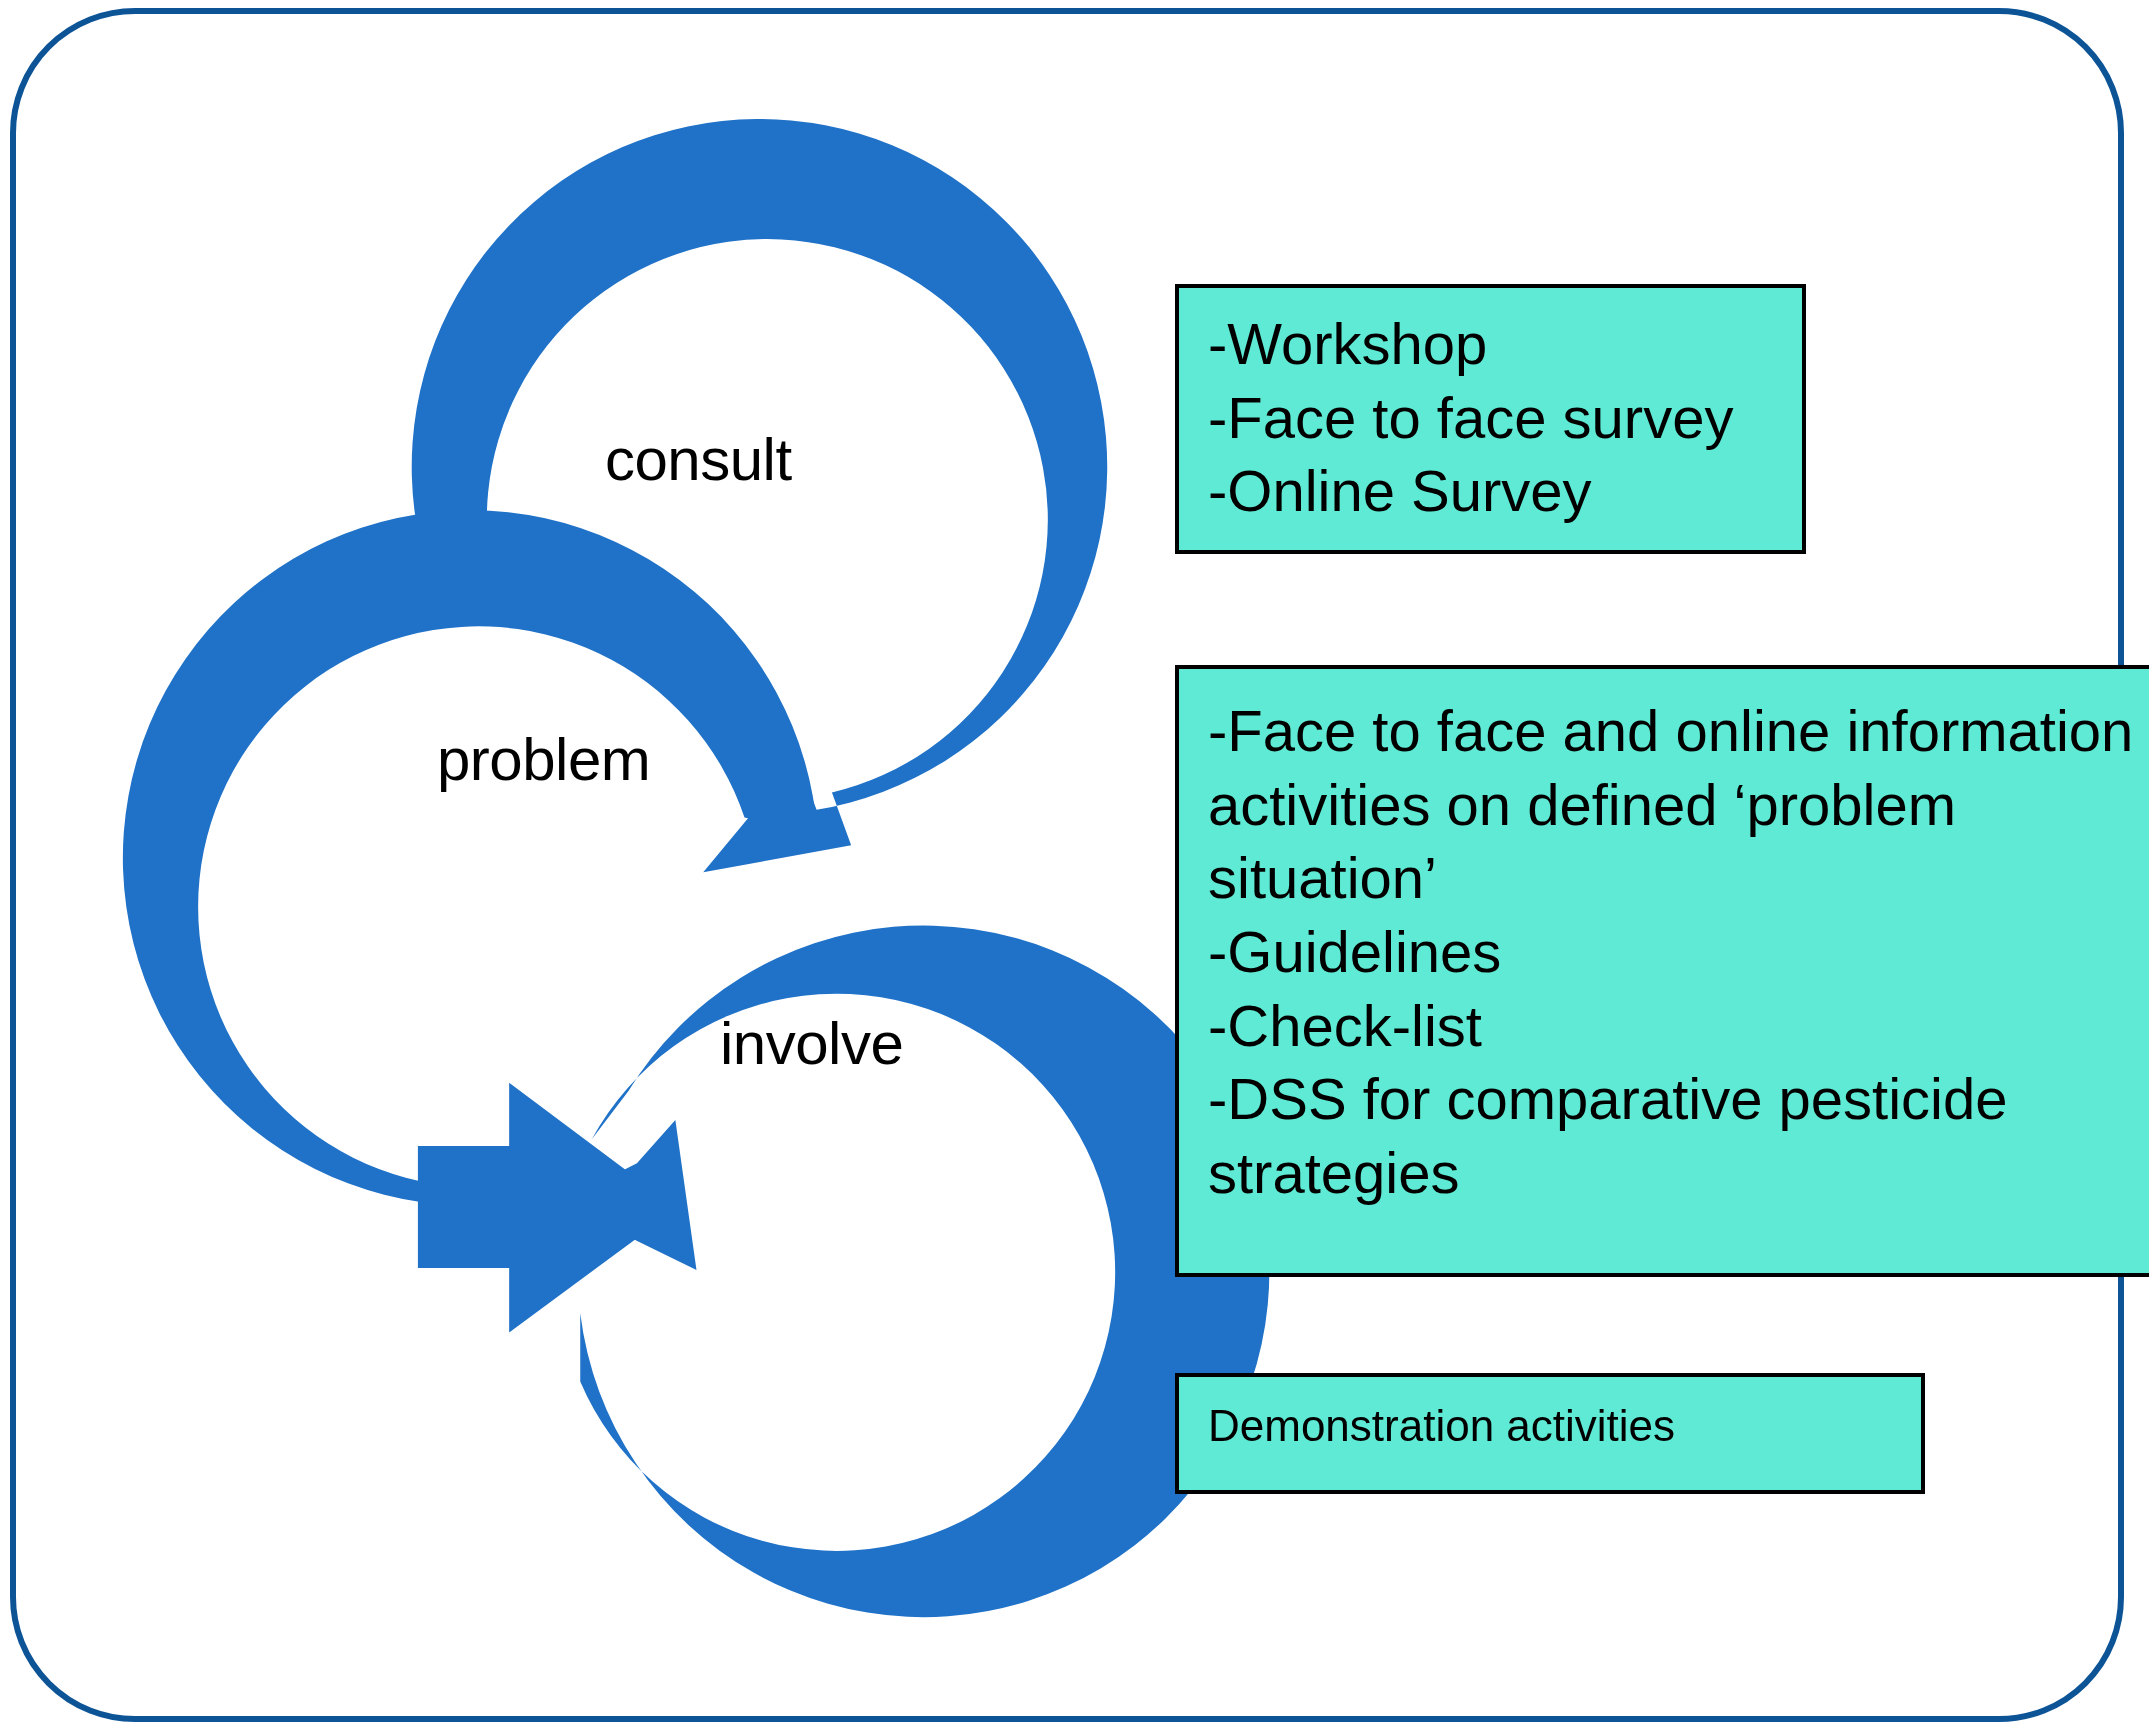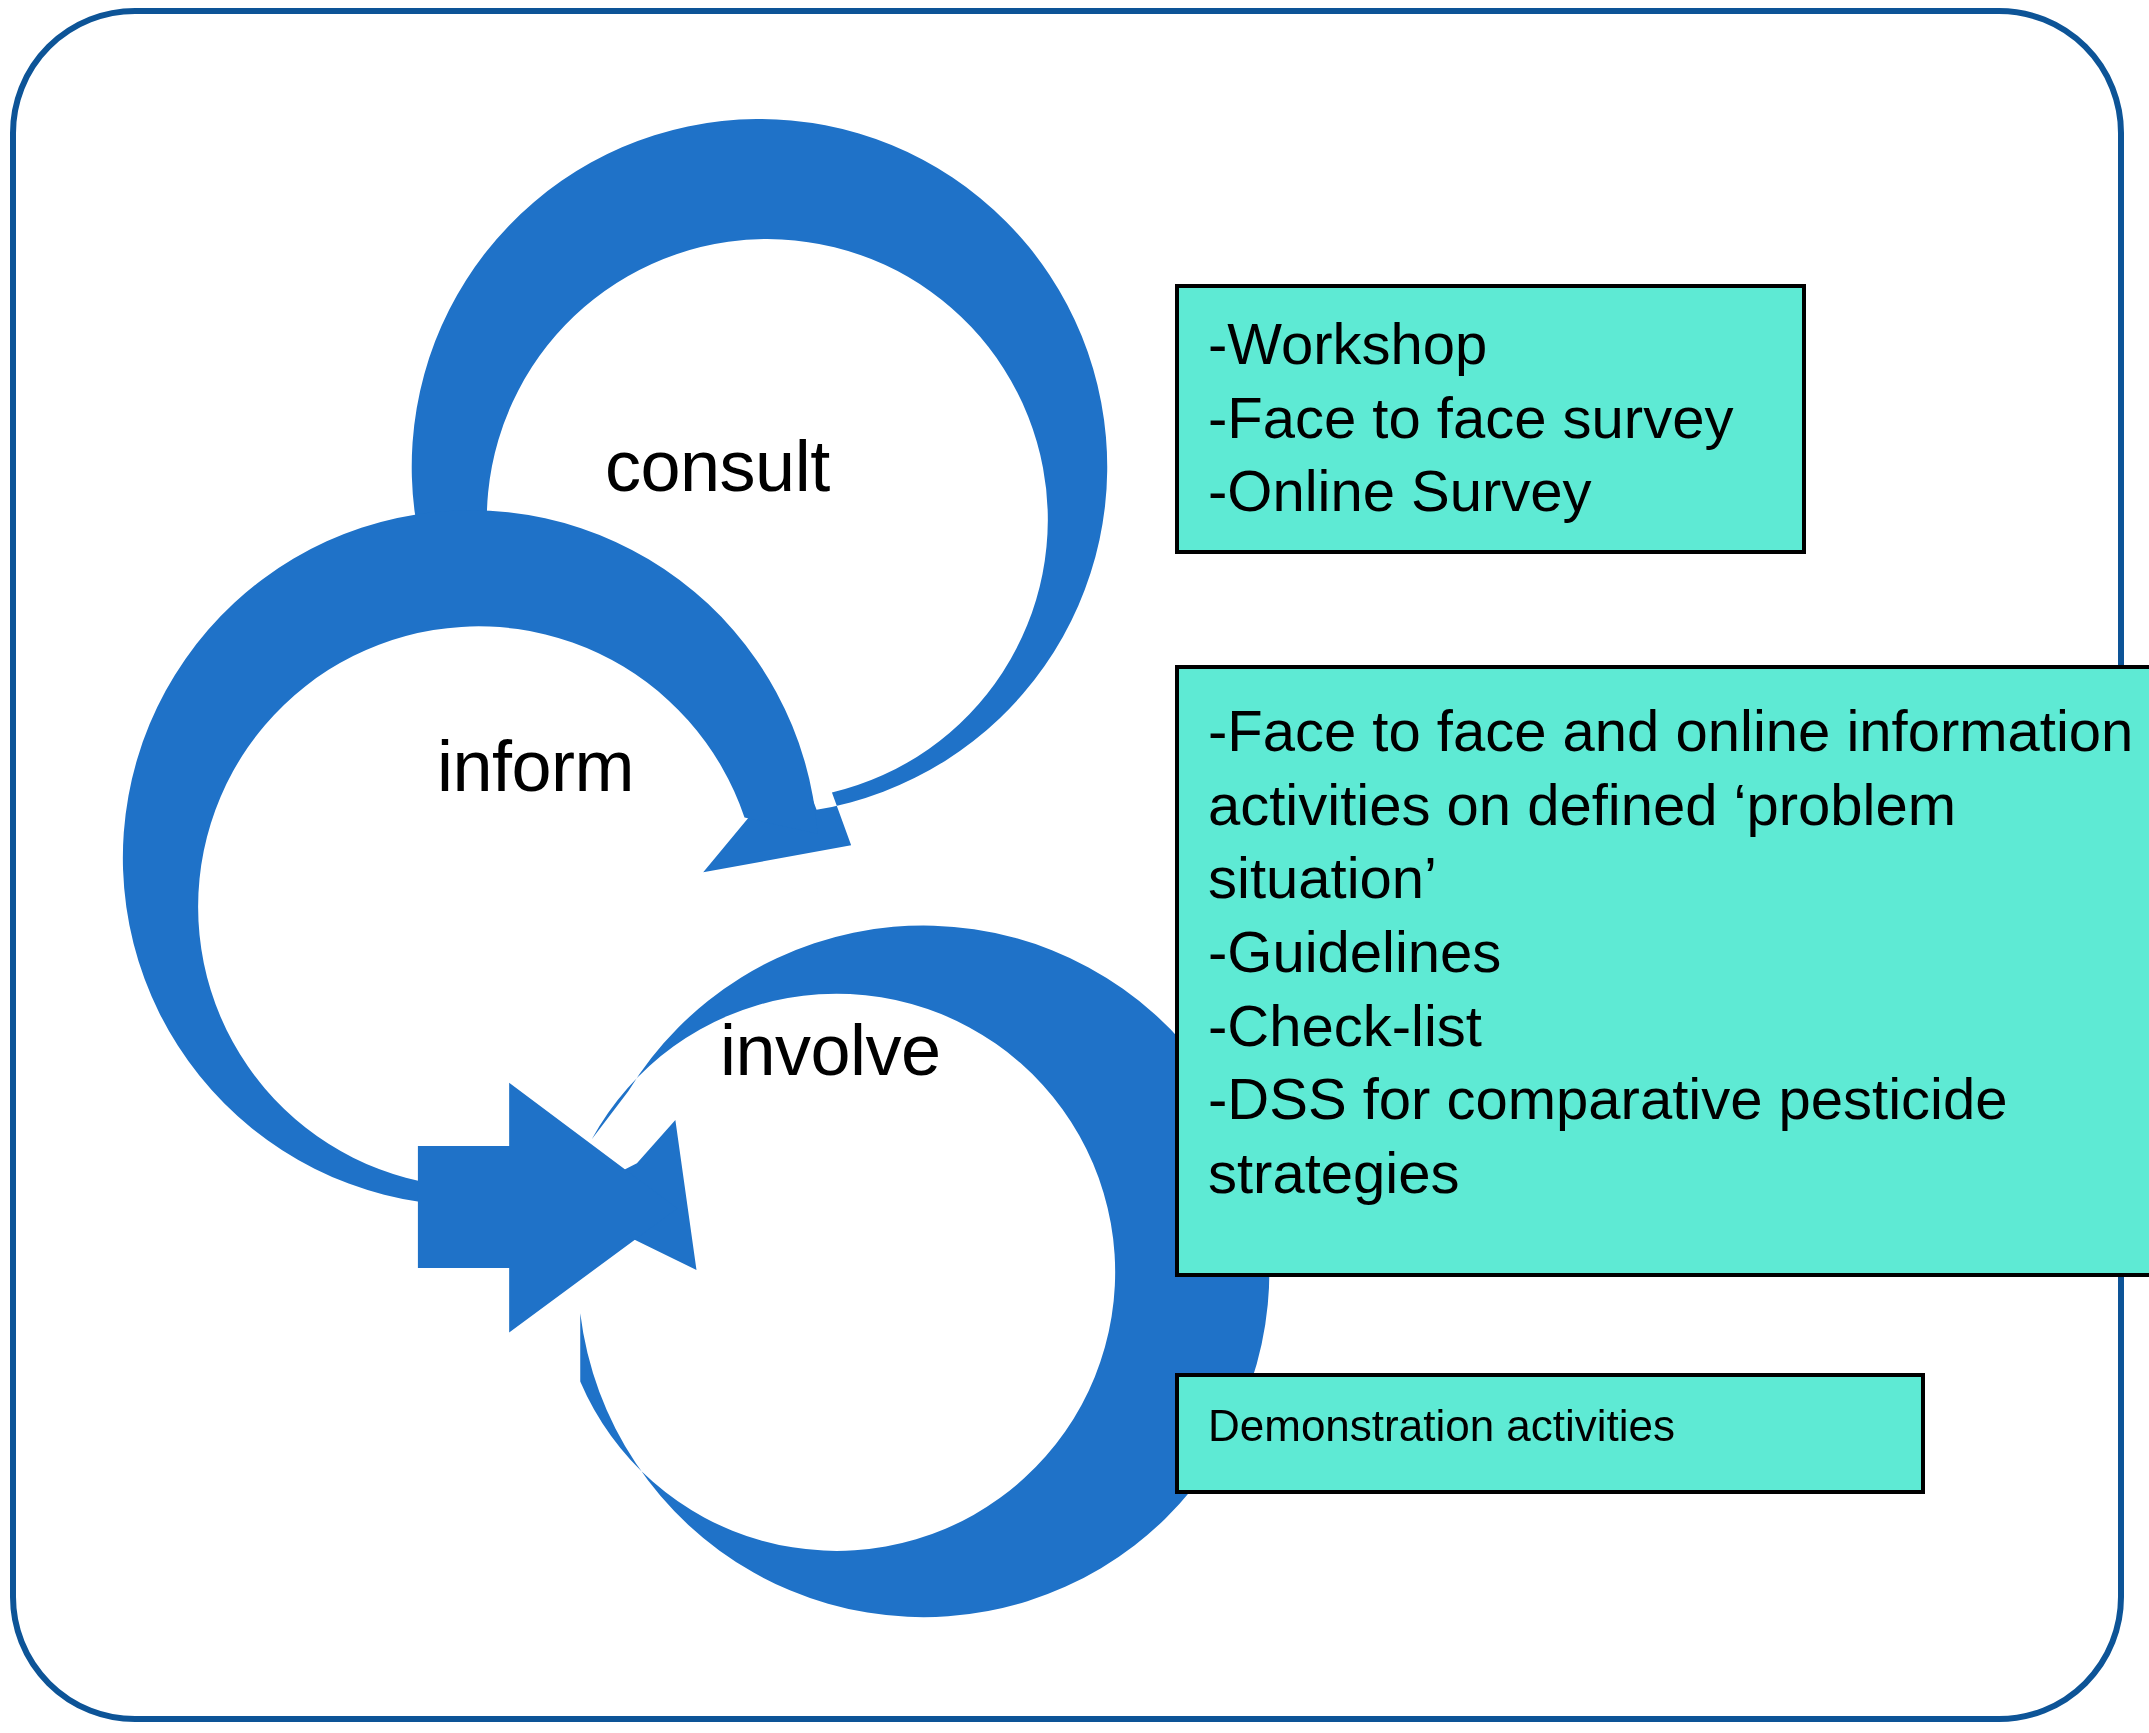--- a/index.html
+++ b/index.html
@@ -35,21 +35,21 @@
     left: 0;
     top: 0;
     width: 2149px;
     height: 1733px;
   }
   
   .cycle-label {
     position: absolute;
     color: #000000;
     font-family: "Liberation Sans", sans-serif;
-    font-size: 72px;
+    font-size: 60px;
     line-height: 1;
     white-space: nowrap;
     letter-spacing: -0.5px;
   }
   #label-consult { left: 605px; top: 430px; }
   #label-inform  { left: 437px; top: 730px; }
   #label-involve { left: 672px; top: 1014px; margin-left: 48px; }
 
   
   .callout {
@@ -131,21 +131,21 @@
                L 530,1320
                L 435,1320
                L 435,1193
                L 530,1193
                Z"></path>
     </g>
   </svg>
 
   <div class="cycle-label" id="label-consult">consult</div>
 
-  <div class="cycle-label" id="label-inform">inform</div>
+  <div class="cycle-label" id="label-inform">problem</div>
 
   <div class="cycle-label" id="label-involve">involve</div>
 
   <div class="callout" id="box-consult">
     <div class="lines">-Workshop
 -Face to face survey
 -Online Survey</div>
   </div>
 
   <div class="callout" id="box-inform">

